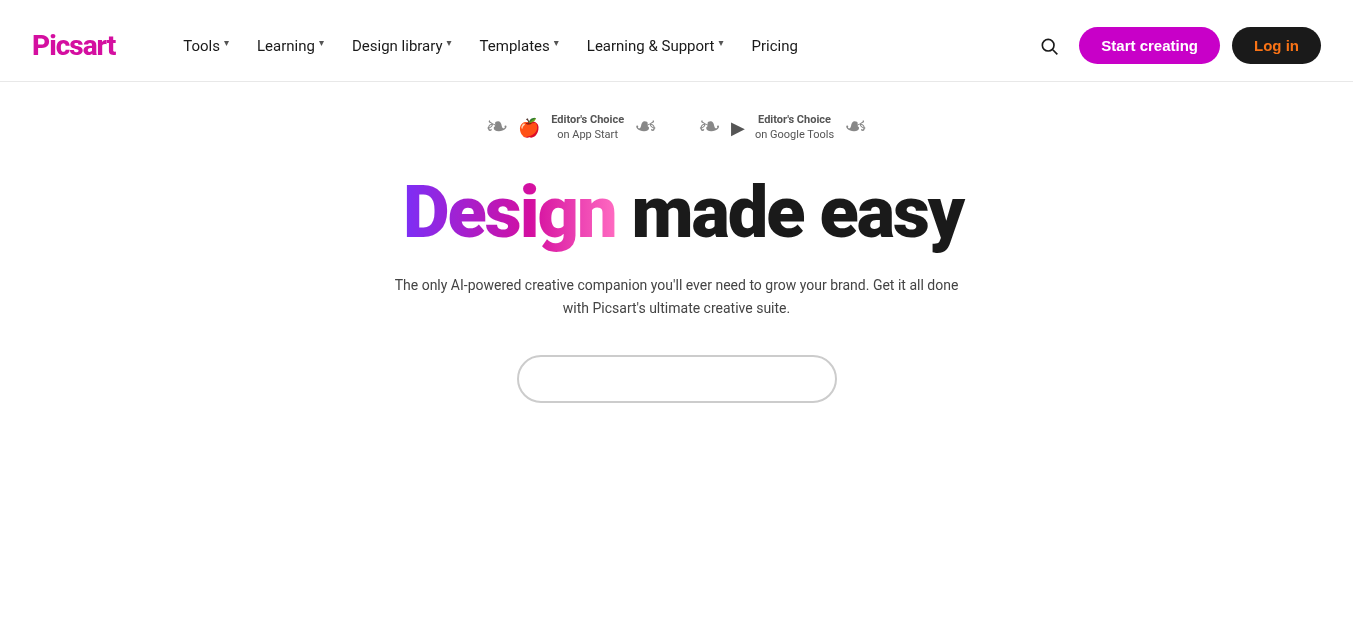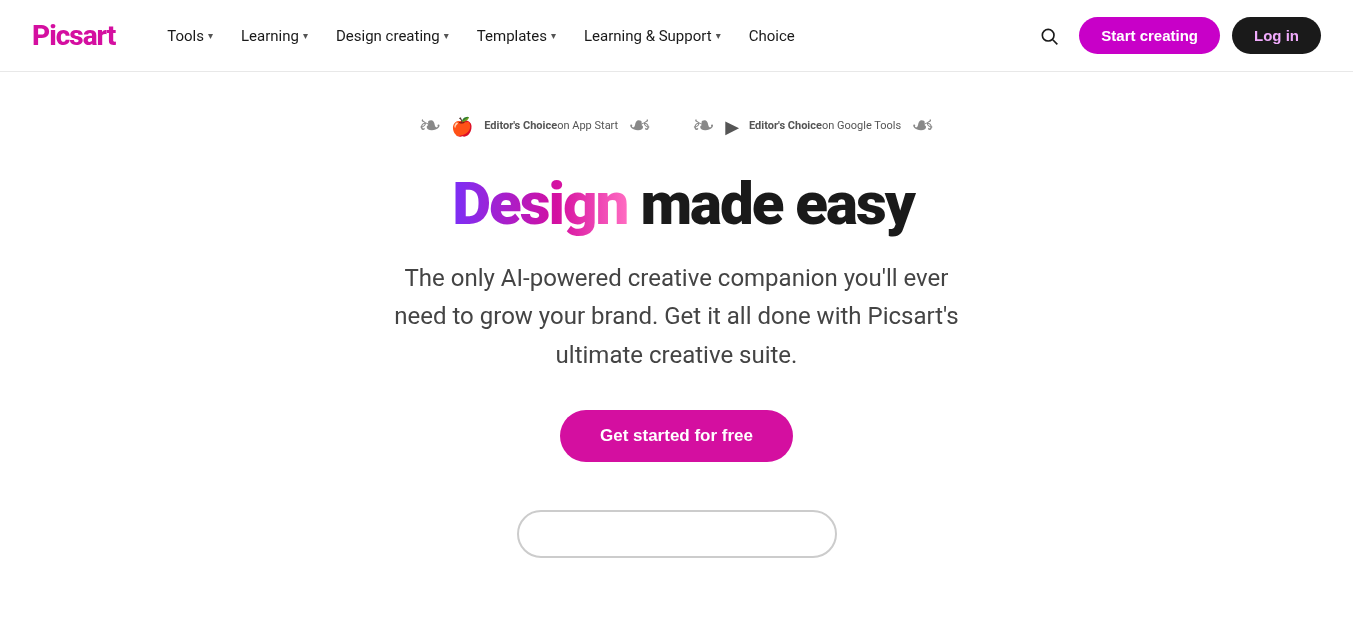--- a/index.html
+++ b/index.html
@@ -13,40 +13,40 @@
 
     
     nav {
       display: flex;
       align-items: center;
       padding: 0 32px;
       height: 72px;
       border-bottom: 1px solid #e8e8e8;
       background: #fff;
       position: sticky;
-      top: 0;
+      top: 10px;
       z-index: 100;
+      gap: 16px;
     }
     .logo {
       font-size: 28px;
       font-weight: 800;
       color: #d40fa0;
       letter-spacing: -1px;
       margin-right: 40px;
       cursor: pointer;
     }
     .nav-links {
       display: flex;
       align-items: center;
       gap: 4px;
       flex: 1;
     }
     .nav-item {
       display: flex;
-      align-items: center;
       gap: 4px;
       padding: 8px 12px;
       font-size: 15px;
       color: #1a1a1a;
       cursor: pointer;
       border-radius: 6px;
       white-space: nowrap;
     }
     .chevron {
       font-size: 10px;
@@ -80,21 +80,21 @@
       border: none;
       border-radius: 24px;
       padding: 10px 22px;
       font-size: 15px;
       font-weight: 600;
       cursor: pointer;
       white-space: nowrap;
     }
     .btn-login {
       background: #1a1a1a;
-      color: #f0abfc;
+      color: #f97316;
       border: none;
       border-radius: 24px;
       padding: 10px 22px;
       font-size: 15px;
       font-weight: 600;
       cursor: pointer;
     }
 
     
     main {
@@ -125,53 +125,54 @@
       font-size: 28px;
       color: #888;
       line-height: 1;
     }
     .badge-icon {
       font-size: 18px;
       color: #555;
     }
     .badge-text {
       display: flex;
+      flex-direction: column;
       align-items: center;
       font-size: 11px;
       color: #555;
       line-height: 1.4;
       text-align: center;
     }
     .badge-text strong {
       font-weight: 700;
       font-size: 11px;
     }
 
     
     .hero-title {
-      font-size: 60px;
+      font-size: 72px;
       font-weight: 900;
       line-height: 1.05;
       text-align: center;
       margin-bottom: 24px;
       letter-spacing: -2px;
       margin-left: 13px;
     }
     .hero-title .word-design {
       background: linear-gradient(90deg, #7b2ff7 0%, #d40fa0 60%, #ff6bc1 100%);
       -webkit-background-clip: text;
       -webkit-text-fill-color: transparent;
       background-clip: text;
     }
     .hero-title .word-rest {
       color: #1a1a1a;
     }
 
     .hero-subtitle {
-      font-size: 24px;
+      font-size: 14px;
       color: #444;
       text-align: center;
       max-width: 580px;
       line-height: 1.6;
       margin-bottom: 36px;
     }
 
     .btn-cta {
       background: #d40fa0;
       color: #fff;
@@ -207,33 +208,33 @@
   <div class="nav-links">
     <div class="nav-item">
       <span>Tools</span>
       <span class="chevron">▾</span>
     </div>
     <div class="nav-item">
       <span>Learning</span>
       <span class="chevron">▾</span>
     </div>
     <div class="nav-item">
-      <span>Design creating</span>
+      <span>Design library</span>
       <span class="chevron">▾</span>
     </div>
     <div class="nav-item">
       <span>Templates</span>
       <span class="chevron">▾</span>
     </div>
     <div class="nav-item">
       <span>Learning &amp; Support</span>
       <span class="chevron">▾</span>
     </div>
     <div class="nav-item">
-      <span>Choice</span>
+      <span>Pricing</span>
     </div>
   </div>
 
   <div class="nav-actions">
     <button class="search-btn" aria-label="Search">
       <svg class="search-icon-svg" viewBox="0 0 24 24">
         <circle cx="11" cy="11" r="7"></circle>
         <line x1="16.5" y1="16.5" x2="22" y2="22"></line>
       </svg>
     </button>
@@ -273,17 +274,16 @@
       </div>
     </div>
   </div>
 
   <h1 class="hero-title">
     <span class="word-design">Design</span><span class="word-rest"> made easy</span>
   </h1>
 
   <p class="hero-subtitle">The only AI-powered creative companion you'll ever need to grow your brand. Get it all done with Picsart's ultimate creative suite.</p>
 
-  <button class="btn-cta">Get started for free</button>
 
   <div class="bottom-hint"></div>
 
 </main>
 
 </body></html>

